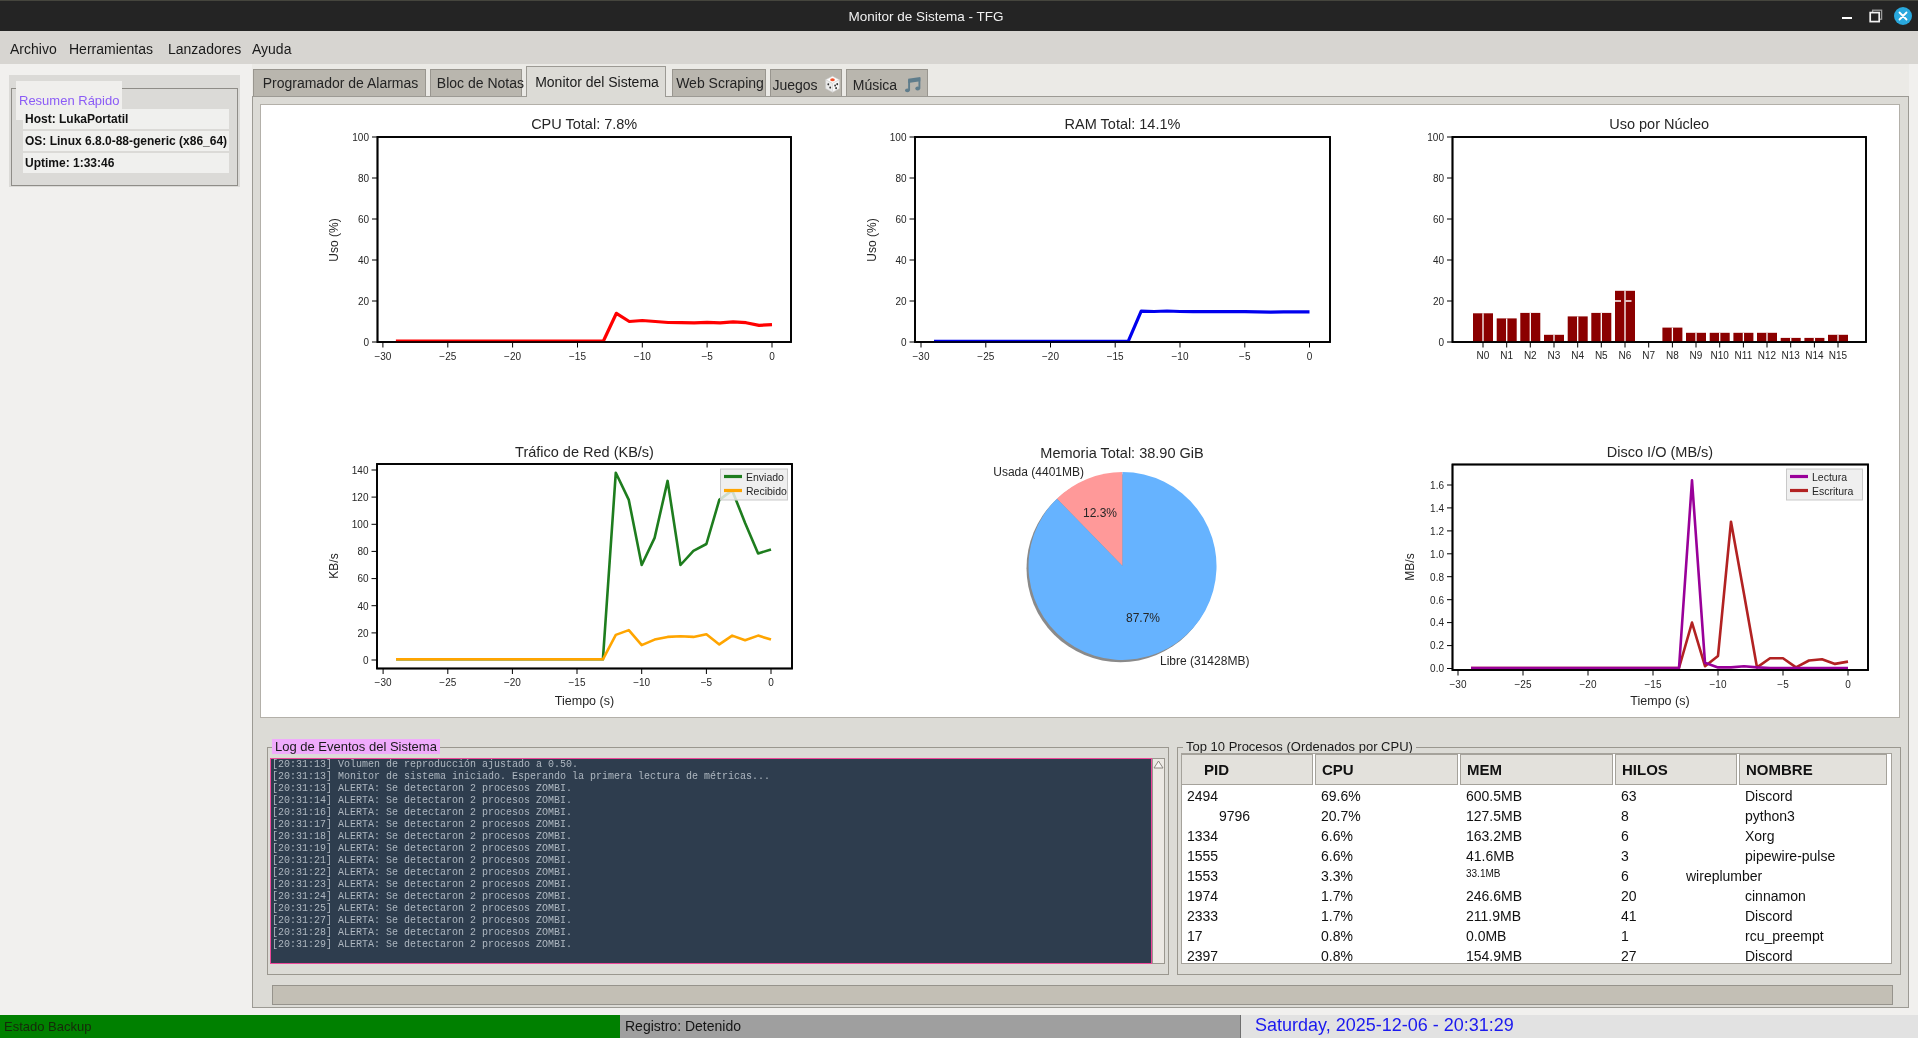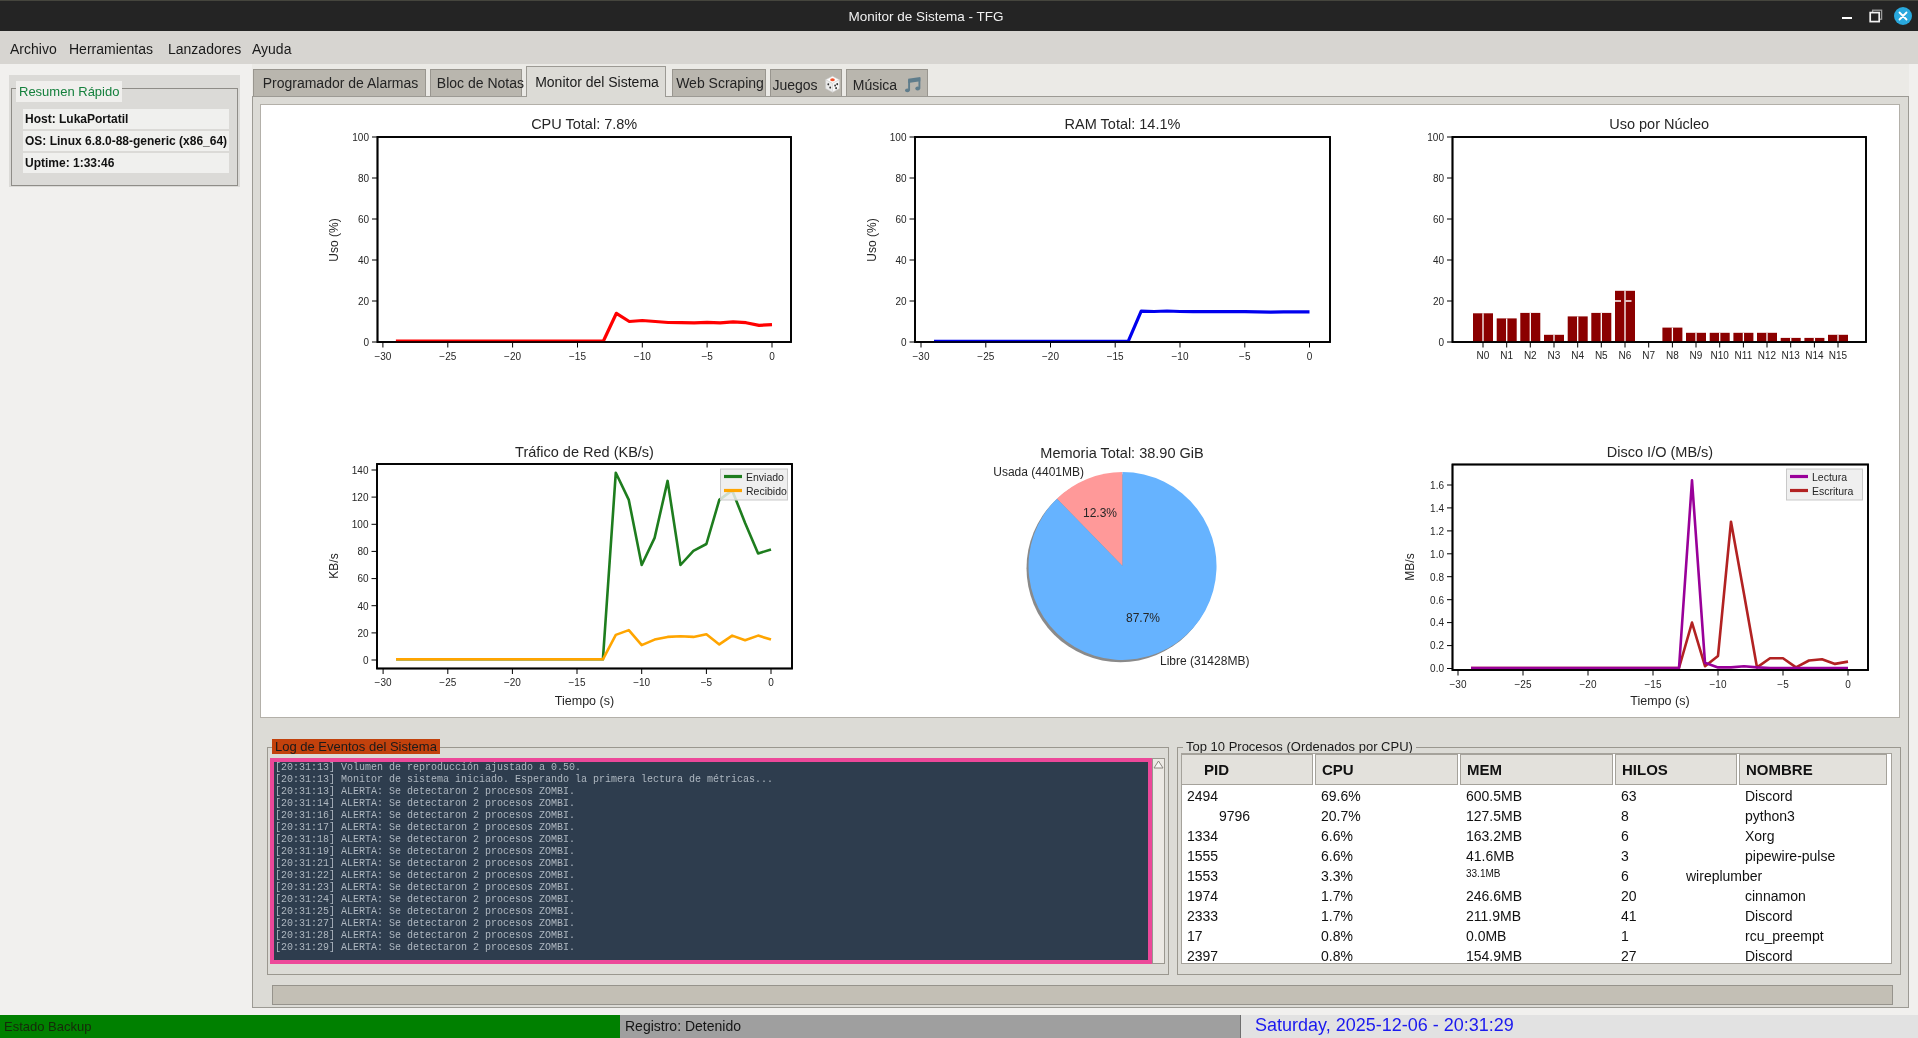--- a/index.html
+++ b/index.html
@@ -290,22 +290,22 @@
       <line x1="1790" y1="490.5" x2="1808" y2="490.5" stroke="#b22222" stroke-width="3.2"></line>
       <text x="1812.0" y="494.5" font-size="10.5px" fill="#262626" font-family="Liberation Sans, sans-serif">Escritura</text>
       <rect x="377.5" y="137" width="413.5" height="205" fill="none" stroke="#000" stroke-width="1.7"></rect>
       <rect x="915" y="137" width="415" height="205" fill="none" stroke="#000" stroke-width="1.7"></rect>
       <rect x="1452.5" y="137" width="413.5" height="205" fill="none" stroke="#000" stroke-width="1.7"></rect>
       <rect x="377" y="464" width="415" height="204.5" fill="none" stroke="#000" stroke-width="1.7"></rect>
       <rect x="1452.5" y="464.5" width="415.5" height="205.5" fill="none" stroke="#000" stroke-width="1.7"></rect>
     </svg>
 
   <div class="abs" style="left:267px;top:747px;width:902px;height:228px;border:1px solid #9a978f"></div>
-  <div class="abs" style="left:272px;top:739px;font-size:13px;color:#1a1a1a;background:#c2410c;padding:0 3px">Log de Eventos del Sistema</div>
-  <div class="abs" style="left:270px;top:758px;width:882px;height:206px;background:#2e3d4e;border:4px solid #ec4899;overflow:hidden">
+  <div class="abs" style="left:272px;top:739px;font-size:13px;color:#1a1a1a;background:#f0abfc;padding:0 3px">Log de Eventos del Sistema</div>
+  <div class="abs" style="left:270px;top:758px;width:882px;height:206px;background:#2e3d4e;border:1px solid #ec4899;overflow:hidden">
     <div style="font-family:'Liberation Mono',monospace;font-size:10px;line-height:12px;color:#aeb7c0;padding:0 0 0 1px;white-space:nowrap">[20:31:13]&nbsp;Volumen&nbsp;de&nbsp;reproducción&nbsp;ajustado&nbsp;a&nbsp;0.50.<br>[20:31:13]&nbsp;Monitor&nbsp;de&nbsp;sistema&nbsp;iniciado.&nbsp;Esperando&nbsp;la&nbsp;primera&nbsp;lectura&nbsp;de&nbsp;métricas...<br>[20:31:13]&nbsp;ALERTA:&nbsp;Se&nbsp;detectaron&nbsp;2&nbsp;procesos&nbsp;ZOMBI.<br>[20:31:14]&nbsp;ALERTA:&nbsp;Se&nbsp;detectaron&nbsp;2&nbsp;procesos&nbsp;ZOMBI.<br>[20:31:16]&nbsp;ALERTA:&nbsp;Se&nbsp;detectaron&nbsp;2&nbsp;procesos&nbsp;ZOMBI.<br>[20:31:17]&nbsp;ALERTA:&nbsp;Se&nbsp;detectaron&nbsp;2&nbsp;procesos&nbsp;ZOMBI.<br>[20:31:18]&nbsp;ALERTA:&nbsp;Se&nbsp;detectaron&nbsp;2&nbsp;procesos&nbsp;ZOMBI.<br>[20:31:19]&nbsp;ALERTA:&nbsp;Se&nbsp;detectaron&nbsp;2&nbsp;procesos&nbsp;ZOMBI.<br>[20:31:21]&nbsp;ALERTA:&nbsp;Se&nbsp;detectaron&nbsp;2&nbsp;procesos&nbsp;ZOMBI.<br>[20:31:22]&nbsp;ALERTA:&nbsp;Se&nbsp;detectaron&nbsp;2&nbsp;procesos&nbsp;ZOMBI.<br>[20:31:23]&nbsp;ALERTA:&nbsp;Se&nbsp;detectaron&nbsp;2&nbsp;procesos&nbsp;ZOMBI.<br>[20:31:24]&nbsp;ALERTA:&nbsp;Se&nbsp;detectaron&nbsp;2&nbsp;procesos&nbsp;ZOMBI.<br>[20:31:25]&nbsp;ALERTA:&nbsp;Se&nbsp;detectaron&nbsp;2&nbsp;procesos&nbsp;ZOMBI.<br>[20:31:27]&nbsp;ALERTA:&nbsp;Se&nbsp;detectaron&nbsp;2&nbsp;procesos&nbsp;ZOMBI.<br>[20:31:28]&nbsp;ALERTA:&nbsp;Se&nbsp;detectaron&nbsp;2&nbsp;procesos&nbsp;ZOMBI.<br>[20:31:29]&nbsp;ALERTA:&nbsp;Se&nbsp;detectaron&nbsp;2&nbsp;procesos&nbsp;ZOMBI.</div>
   </div>
   <div class="abs" style="left:1152px;top:758px;width:13px;height:206px;background:#ece9e4;border:1px solid #9a978f"></div>
   <svg class="abs" style="left:1152px;top:759px" width="13" height="12" viewBox="0 0 13 12">
       <path d="M6.5 2 L11 9 L2 9 Z" fill="#f7f6f4" stroke="#8a8780" stroke-width="1"></path>
     </svg>
 
   <div class="abs" style="left:1177px;top:747px;width:724px;height:228px;border:1px solid #9a978f"></div>
   <div class="abs" style="left:1183px;top:739px;font-size:13px;color:#1a1a1a;background:#dcdbd6;padding:0 3px">Top 10 Procesos (Ordenados por CPU)</div>
   <div class="abs" style="left:1181px;top:753px;width:711px;height:211px;background:#fff;border:1px solid #a5a29b"></div>
@@ -362,21 +362,21 @@
     <div style="position:absolute;left:1187px;top:948px;font-size:14px;color:#111;">2397</div>
     <div style="position:absolute;left:1321px;top:948px;font-size:14px;color:#111;">0.8%</div>
     <div style="position:absolute;left:1466px;top:948px;font-size:14px;color:#111;">154.9MB</div>
     <div style="position:absolute;left:1621px;top:948px;font-size:14px;color:#111;">27</div>
     <div style="position:absolute;left:1745px;top:948px;font-size:14px;color:#111;">Discord</div>
 
   <div class="abs" style="left:272px;top:985px;width:1621px;height:20px;background:#c3bfb5;border:1px solid #96938c"></div>
 
   <div class="abs" style="left:9px;top:75px;width:231px;height:112px;background:#dbdad7"></div>
   <div class="abs" style="left:11px;top:88px;width:227px;height:98px;border:1px solid #8f8d88"></div>
-  <div class="abs" style="left:16px;top:81px;font-size:13px;color:#15803d;background:#f0efed;padding:3px 3px">Resumen Rápido</div>
+  <div class="abs" style="left:16px;top:81px;font-size:13px;color:#8b5cf6;background:#f0efed;padding:12px 3px">Resumen Rápido</div>
   <div class="abs" style="left:23px;top:109px;width:206px;height:20px;background:#f0f0ee"></div>
   <div class="abs" style="left:25px;top:112px;font-size:12px;font-weight:bold;color:#111">Host: LukaPortatil</div>
   <div class="abs" style="left:23px;top:131px;width:206px;height:20px;background:#f0f0ee"></div>
   <div class="abs" style="left:25px;top:134px;font-size:12px;font-weight:bold;color:#111">OS: Linux 6.8.0-88-generic (x86_64)</div>
   <div class="abs" style="left:23px;top:153px;width:206px;height:20px;background:#f0f0ee"></div>
   <div class="abs" style="left:25px;top:156px;font-size:12px;font-weight:bold;color:#111">Uptime: 1:33:46</div>
 
   <div class="abs" style="left:0;top:1015px;width:620px;height:23px;background:#008000"></div>
   <div class="abs" style="left:4px;top:1019px;font-size:13px;color:#16290a">Estado Backup</div>
   <div class="abs" style="left:620px;top:1015px;width:620px;height:23px;background:#9f9f9f"></div>

